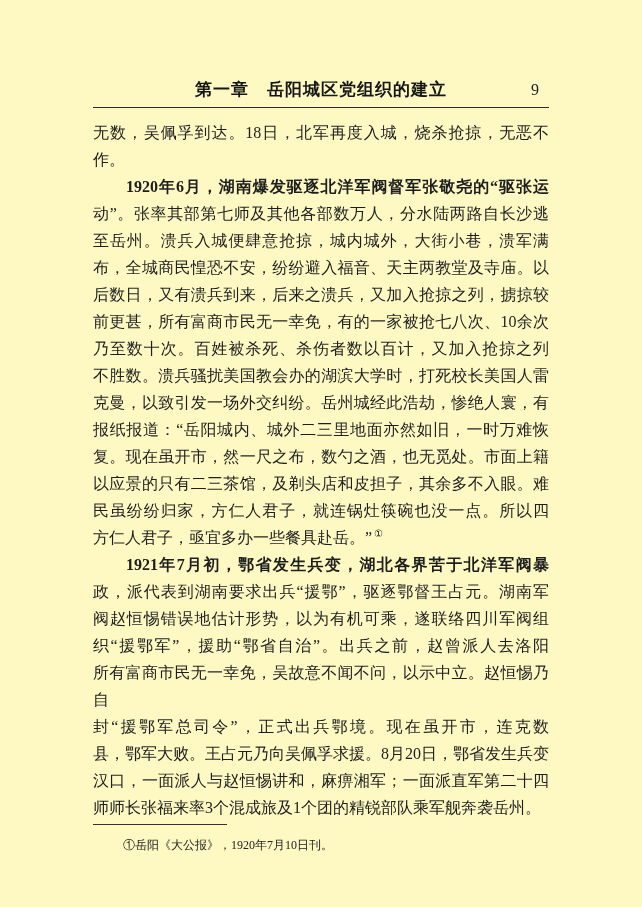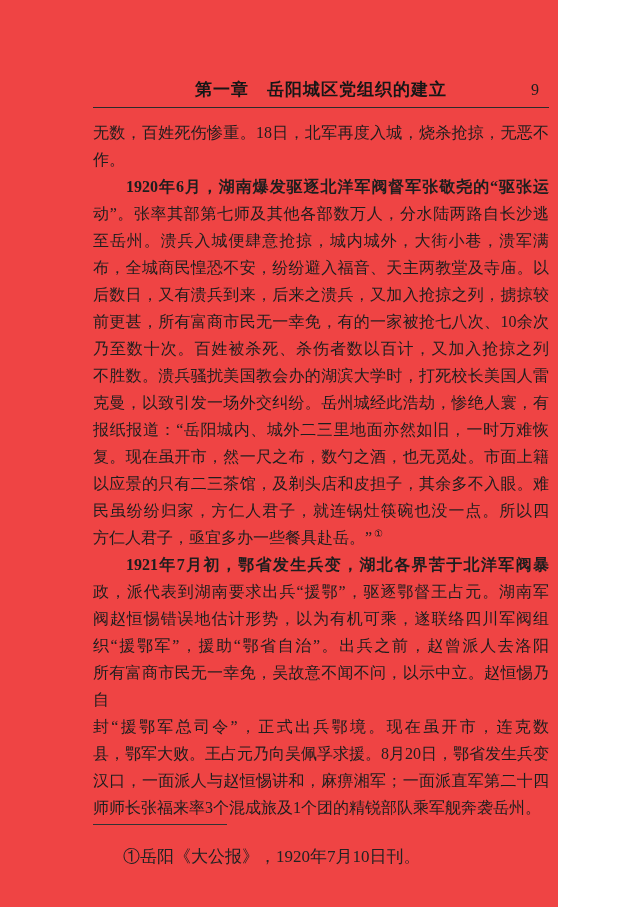--- a/index.html
+++ b/index.html
@@ -2,23 +2,23 @@
 <html><head>
 <meta charset="utf-8">
 <style>
   html, body {
     margin: 0;
     padding: 0;
     background: #ffffff;
   }
   .page {
     position: relative;
-    width: 558px;
+    width: 642px;
     height: 907px;
-    background: #ef4444;
+    background: #fef9c3;
     overflow: hidden;
     font-family: "Liberation Serif", "DejaVu Serif", serif;
     color: #1e1e1e;
   }
   .content {
     margin-left: 93px;
     width: 456px;
   }
   .header {
     position: relative;
@@ -74,42 +74,42 @@
     margin-left: 2px;
   }
   .footnote-sep {
     margin-top: 3px;
     width: 134px;
     border: none;
     border-top: 1.6px solid #333333;
     height: 0;
   }
   .footnote {
-    margin-top: 21px;
+    margin-top: 9px;
     padding-left: 30px;
-    font-size: 17px;
+    font-size: 12px;
     line-height: 22px;
     color: #222222;
   }
 </style>
 </head>
 <body>
 
 <div class="page">
   <div class="content">
 
     <div class="header">
       <div class="chapter-title">第一章　岳阳城区党组织的建立</div>
       <div class="page-number">9</div>
     </div>
 
     <div class="header-rule"></div>
 
     <div class="body-text">
-        <div class="line">无数，百姓死伤惨重。18日，北军再度入城，烧杀抢掠，无恶不</div>
+        <div class="line">无数，吴佩孚到达。18日，北军再度入城，烧杀抢掠，无恶不</div>
         <div class="line para-end">作。</div>
         <div class="line first-indent">1920年6月，湖南爆发驱逐北洋军阀督军张敬尧的“驱张运</div>
         <div class="line">动”。张率其部第七师及其他各部数万人，分水陆两路自长沙逃</div>
         <div class="line">至岳州。溃兵入城便肆意抢掠，城内城外，大街小巷，溃军满</div>
         <div class="line">布，全城商民惶恐不安，纷纷避入福音、天主两教堂及寺庙。以</div>
         <div class="line">后数日，又有溃兵到来，后来之溃兵，又加入抢掠之列，掳掠较</div>
         <div class="line">前更甚，所有富商市民无一幸免，有的一家被抢七八次、10余次</div>
         <div class="line">乃至数十次。百姓被杀死、杀伤者数以百计，又加入抢掠之列</div>
         <div class="line">不胜数。溃兵骚扰美国教会办的湖滨大学时，打死校长美国人雷</div>
         <div class="line">克曼，以致引发一场外交纠纷。岳州城经此浩劫，惨绝人寰，有</div>

